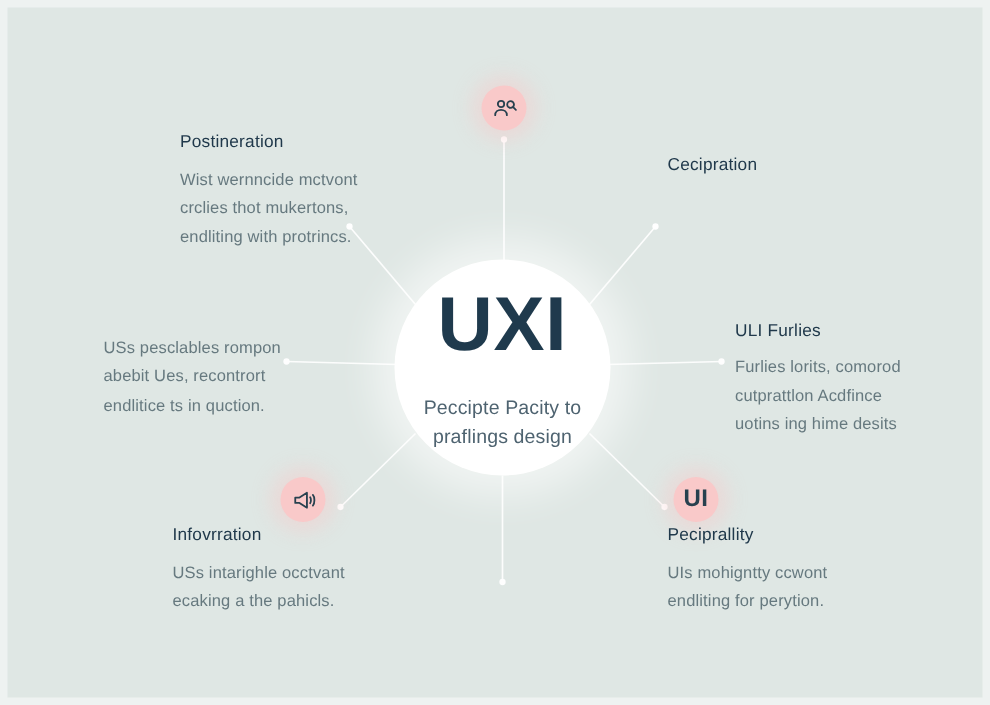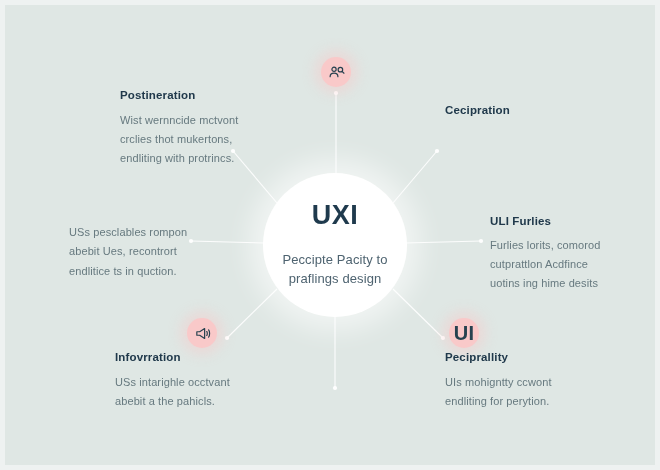--- a/index.html
+++ b/index.html
@@ -41,21 +41,21 @@
     height: 144px;
     border-radius: 50%;
     background: #ffffff;
     display: flex;
     flex-direction: column;
     align-items: center;
     justify-content: center;
     box-shadow: 0 0 26px 14px rgba(255,255,255,0.55);
   }
   .hub-title {
-    font-size: 27px;
+    font-size: 51px;
     font-weight: bold;
     letter-spacing: 0.5px;
     color: #1f3a4d;
     line-height: 1;
     margin-bottom: 22px;
     text-align: center;
   }
   .hub-sub {
     font-size: 13px;
     color: #4e6370;
@@ -72,37 +72,37 @@
     height: 30px;
     border-radius: 50%;
     background: #f9c9c9;
     display: flex;
     align-items: center;
     justify-content: center;
     box-shadow: 0 0 12px 7px rgba(249,201,201,0.42);
   }
   .badge svg { display: block; }
   .badge-text {
-    font-size: 20px;
+    font-size: 16px;
     font-weight: bold;
     color: #27414f;
     letter-spacing: 0.3px;
     line-height: 1;
   }
   #badge-research { left: 316px; top: 52px; }
   #badge-communication { left: 182px; top: 313px; }
   #badge-ui { left: 444px; top: 313px; }
 
   
   .node {
     position: absolute;
   }
   .node-title {
     font-size: 11.5px;
-    font-weight: bold;
+    font-weight: normal;
     color: #20394b;
     letter-spacing: 0.15px;
     margin: 0 0 8px 0;
     line-height: 1.2;
   }
   .node-body {
     font-size: 11px;
     color: #66797f;
     line-height: 1.75;
     margin: 0;
@@ -190,21 +190,21 @@
     <p class="node-body">USs pesclables rompon abebit Ues, recontrort endlitice ts in quction.</p>
   </div>
 
   <div class="node" id="node-uli-usticles">
     <h3 class="node-title">ULI Furlies</h3>
     <p class="node-body">Furlies lorits, comorod cutprattlon Acdfince uotins ing hime desits</p>
   </div>
 
   <div class="node" id="node-infovrration">
     <h3 class="node-title">Infovrration</h3>
-    <p class="node-body">USs intarighle occtvant abebit a the pahicls.</p>
+    <p class="node-body">USs intarighle occtvant ecaking a the pahicls.</p>
   </div>
 
   <div class="node" id="node-peciprallity">
     <h3 class="node-title">Peciprallity</h3>
     <p class="node-body">UIs mohigntty ccwont endliting for perytion.</p>
   </div>
 
 </div>
 
 </body></html>

